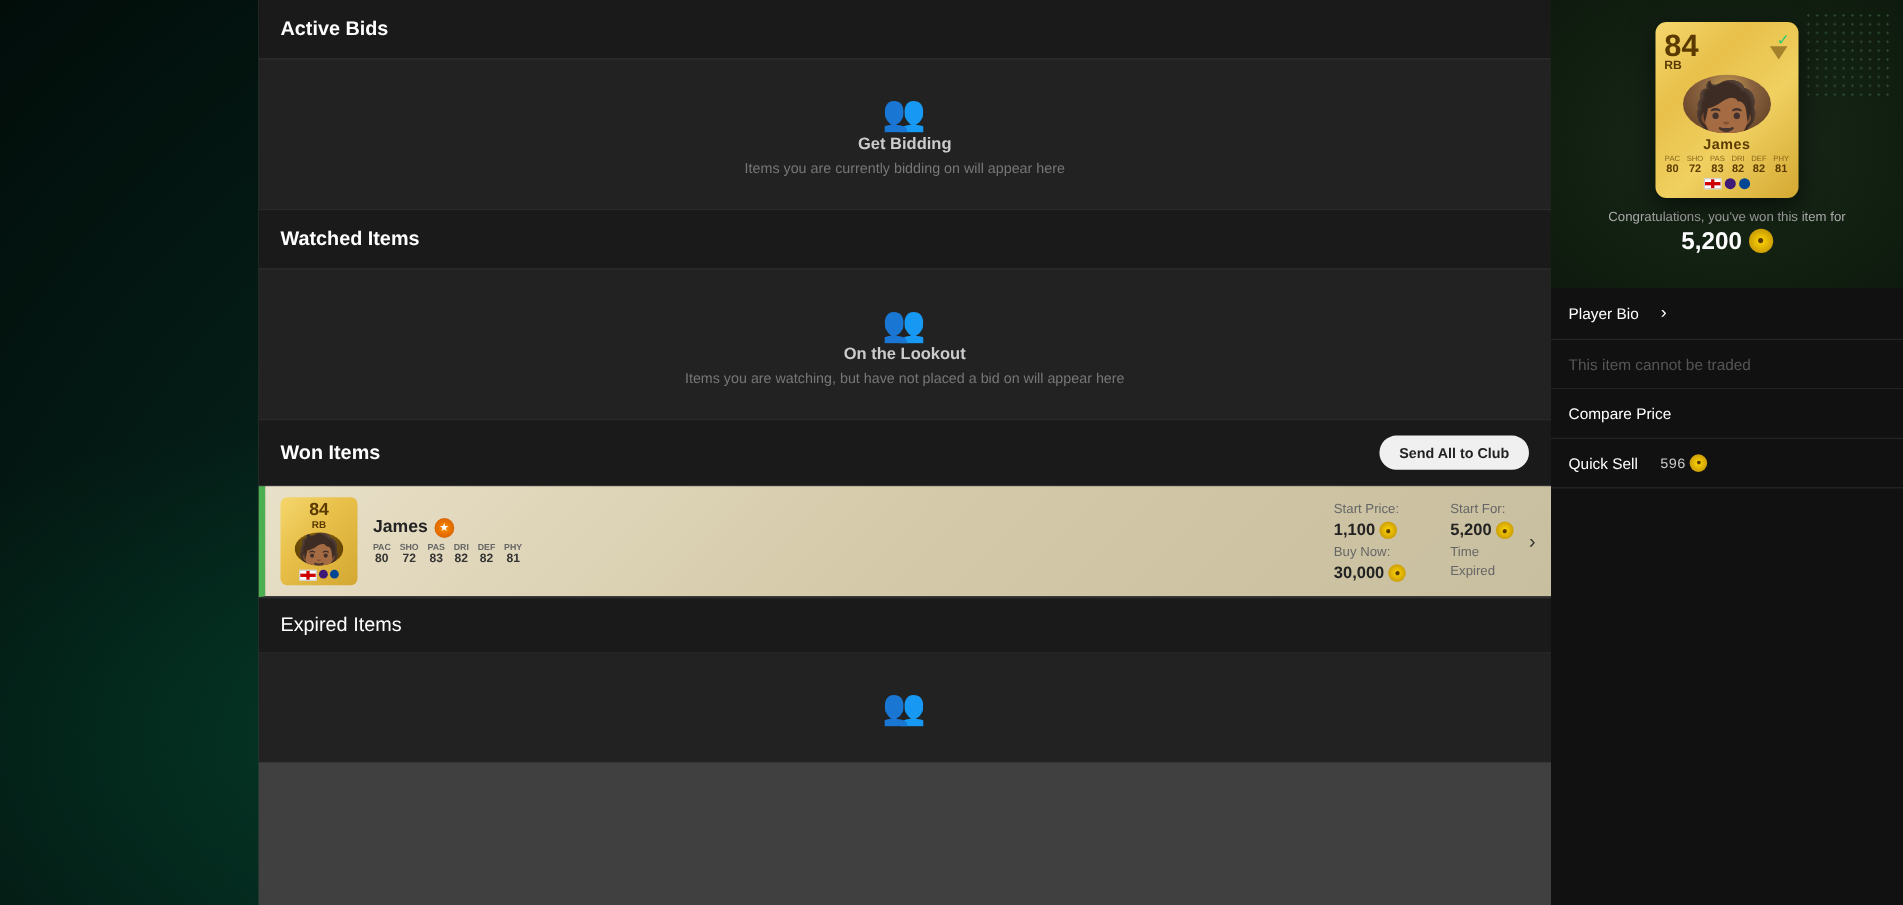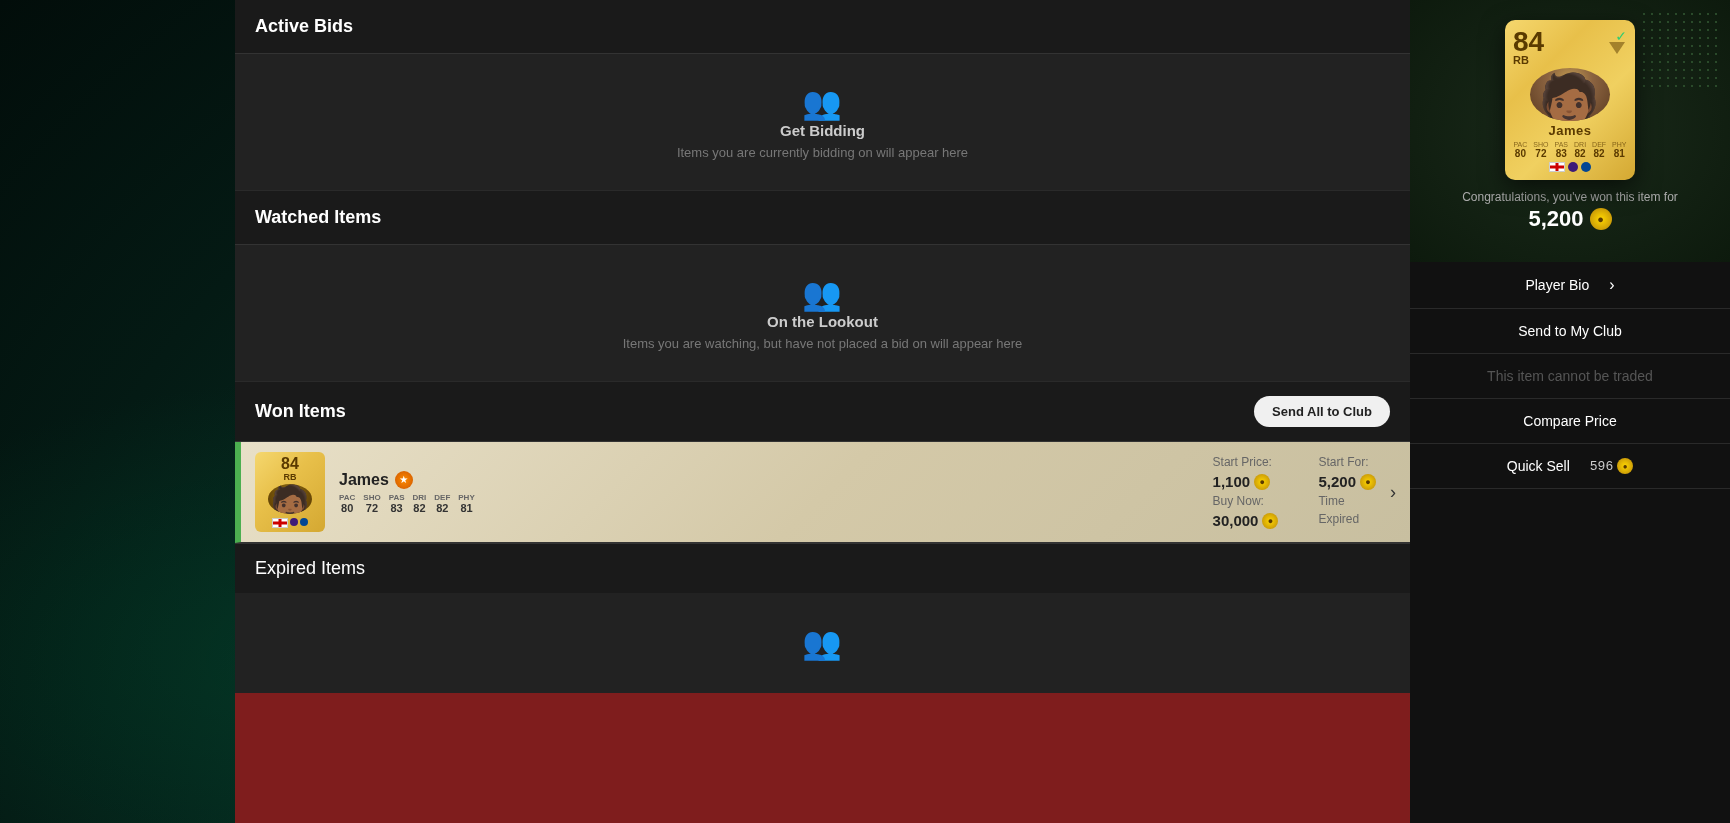--- a/index.html
+++ b/index.html
@@ -32,21 +32,21 @@
 
     
     .left-space {
       width: 235px;
       flex-shrink: 0;
     }
 
     
     .center-panel {
       flex: 1;
-      background: #7f1d1d;
+      background: #404040;
       display: flex;
       flex-direction: column;
       overflow: hidden;
       position: relative;
     }
 
     .section-header {
       padding: 16px 20px;
       font-size: 18px;
       font-weight: bold;
@@ -454,21 +454,21 @@
       flex-direction: column;
     }
 
     .action-item {
       padding: 14px 16px;
       color: #fff;
       font-size: 14px;
       border-bottom: 1px solid #2a2a2a;
       display: flex;
       align-items: center;
-      justify-content: center;
+      justify-content: flex-start;
       cursor: pointer;
       background: #111;
       gap: 20px;
     }
 
     .action-item.disabled {
       color: #555;
       cursor: default;
     }
 
@@ -746,23 +746,20 @@
       </div>
     </div>
 
     <div class="action-list">
 
       <div class="action-item">
         <span>Player Bio</span>
         <span class="action-arrow">›</span>
       </div>
 
-      <div class="action-item">
-        <span>Send to My Club</span>
-      </div>
 
 
       <div class="action-item disabled">
         <span>This item cannot be traded</span>
       </div>
 
       <div class="action-item">
         <span>Compare Price</span>
       </div>
 

